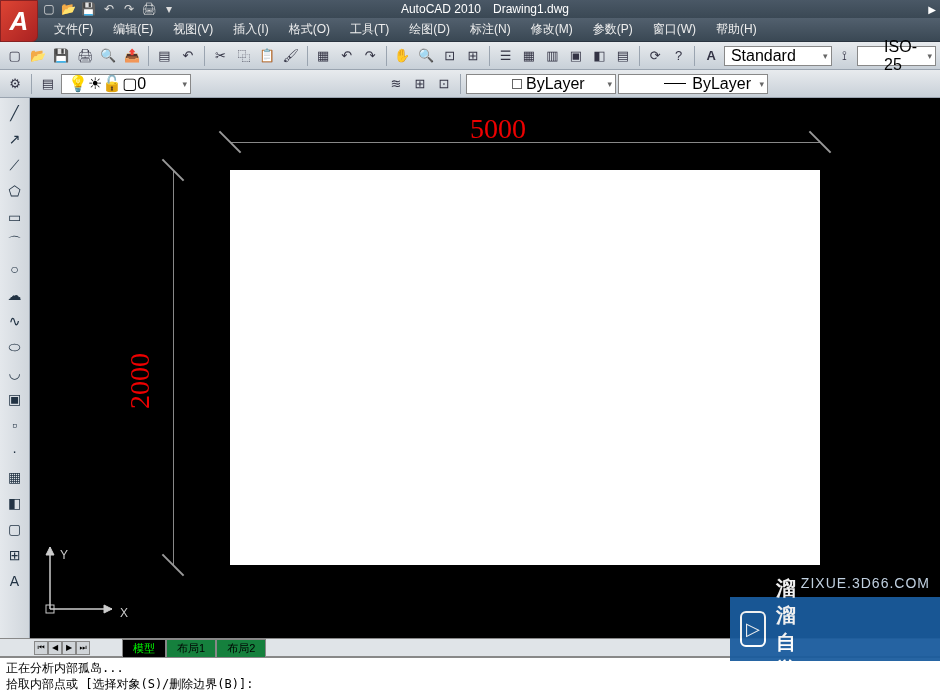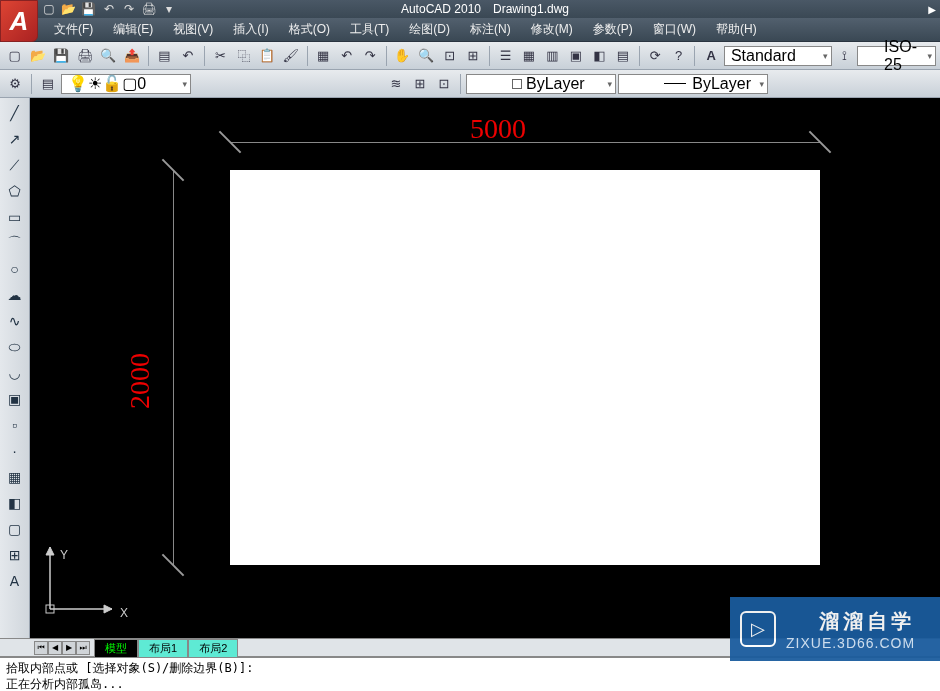--- a/index.html
+++ b/index.html
@@ -200,25 +200,25 @@
   border-top: 1px solid #888;
   display: flex; align-items: center;
   padding-left: 34px;
 }
 .lt-nav { display:flex; gap:0; margin-right:4px;}
 .lt-nav-btn { width:14px; height:14px; border:1px solid #888; background:#d0d4d8; font-size:8px; display:flex;align-items:center;justify-content:center; cursor:pointer;}
 .lt-tab {
   padding: 1px 10px;
   border: 1px solid #888;
   border-bottom: none;
-  background: #5eead4;
+  background: #15803d;
   font-size: 11px;
   cursor: pointer;
 }
-.lt-tab.active { background: #000; color: #0f0; }
+.lt-tab.active { background: #000; color: #0f0; margin-left: 28px; }
 
 
 .cmd-area {
   background: #fff;
   border-top: 2px solid #888;
   padding: 2px 6px;
   font-size: 12px;
   line-height: 16px;
   font-family: "SimSun", monospace;
 }
@@ -229,21 +229,21 @@
   right: 0; bottom: 30px;
   width: 210px; height: 64px;
   background: #1a5c9e;
   color: #fff;
   display: flex; align-items: center;
   padding: 0 10px;
   gap: 10px;
   opacity: 0.94;
 }
 .wm-icon { width:36px; height:36px; border:2px solid #fff; border-radius:6px; display:flex;align-items:center;justify-content:center; font-size:18px;}
-.wm-text { display:flex; flex-direction:column;align-items:flex-end;}
+.wm-text { display:flex; flex-direction:row;}
 .wm-main { font-size: 20px; letter-spacing: 4px; font-weight:bold;}
 .wm-sub { font-size: 14px; letter-spacing: 1px; color:#cde;}
 
 </style>
 </head>
 <body>
 
 <div class="a-logo">A</div>
 
 <div class="title-bar">
@@ -405,22 +405,22 @@
     <div class="lt-nav-btn">◀</div>
     <div class="lt-nav-btn">▶</div>
     <div class="lt-nav-btn">⏭</div>
   </div>
   <div class="lt-tab active">模型</div>
   <div class="lt-tab">布局1</div>
   <div class="lt-tab">布局2</div>
 </div>
 
 <div class="cmd-area">
+  <div>正在分析内部孤岛...</div>
   <div>拾取内部点或 [选择对象(S)/删除边界(B)]:</div>
-  <div>正在分析内部孤岛...</div>
 </div>
 
 <div class="watermark">
   <div class="wm-icon">▷</div>
   <div class="wm-text">
     <div class="wm-main">溜溜自学</div>
     <div class="wm-sub">ZIXUE.3D66.COM</div>
   </div>
 </div>
 

